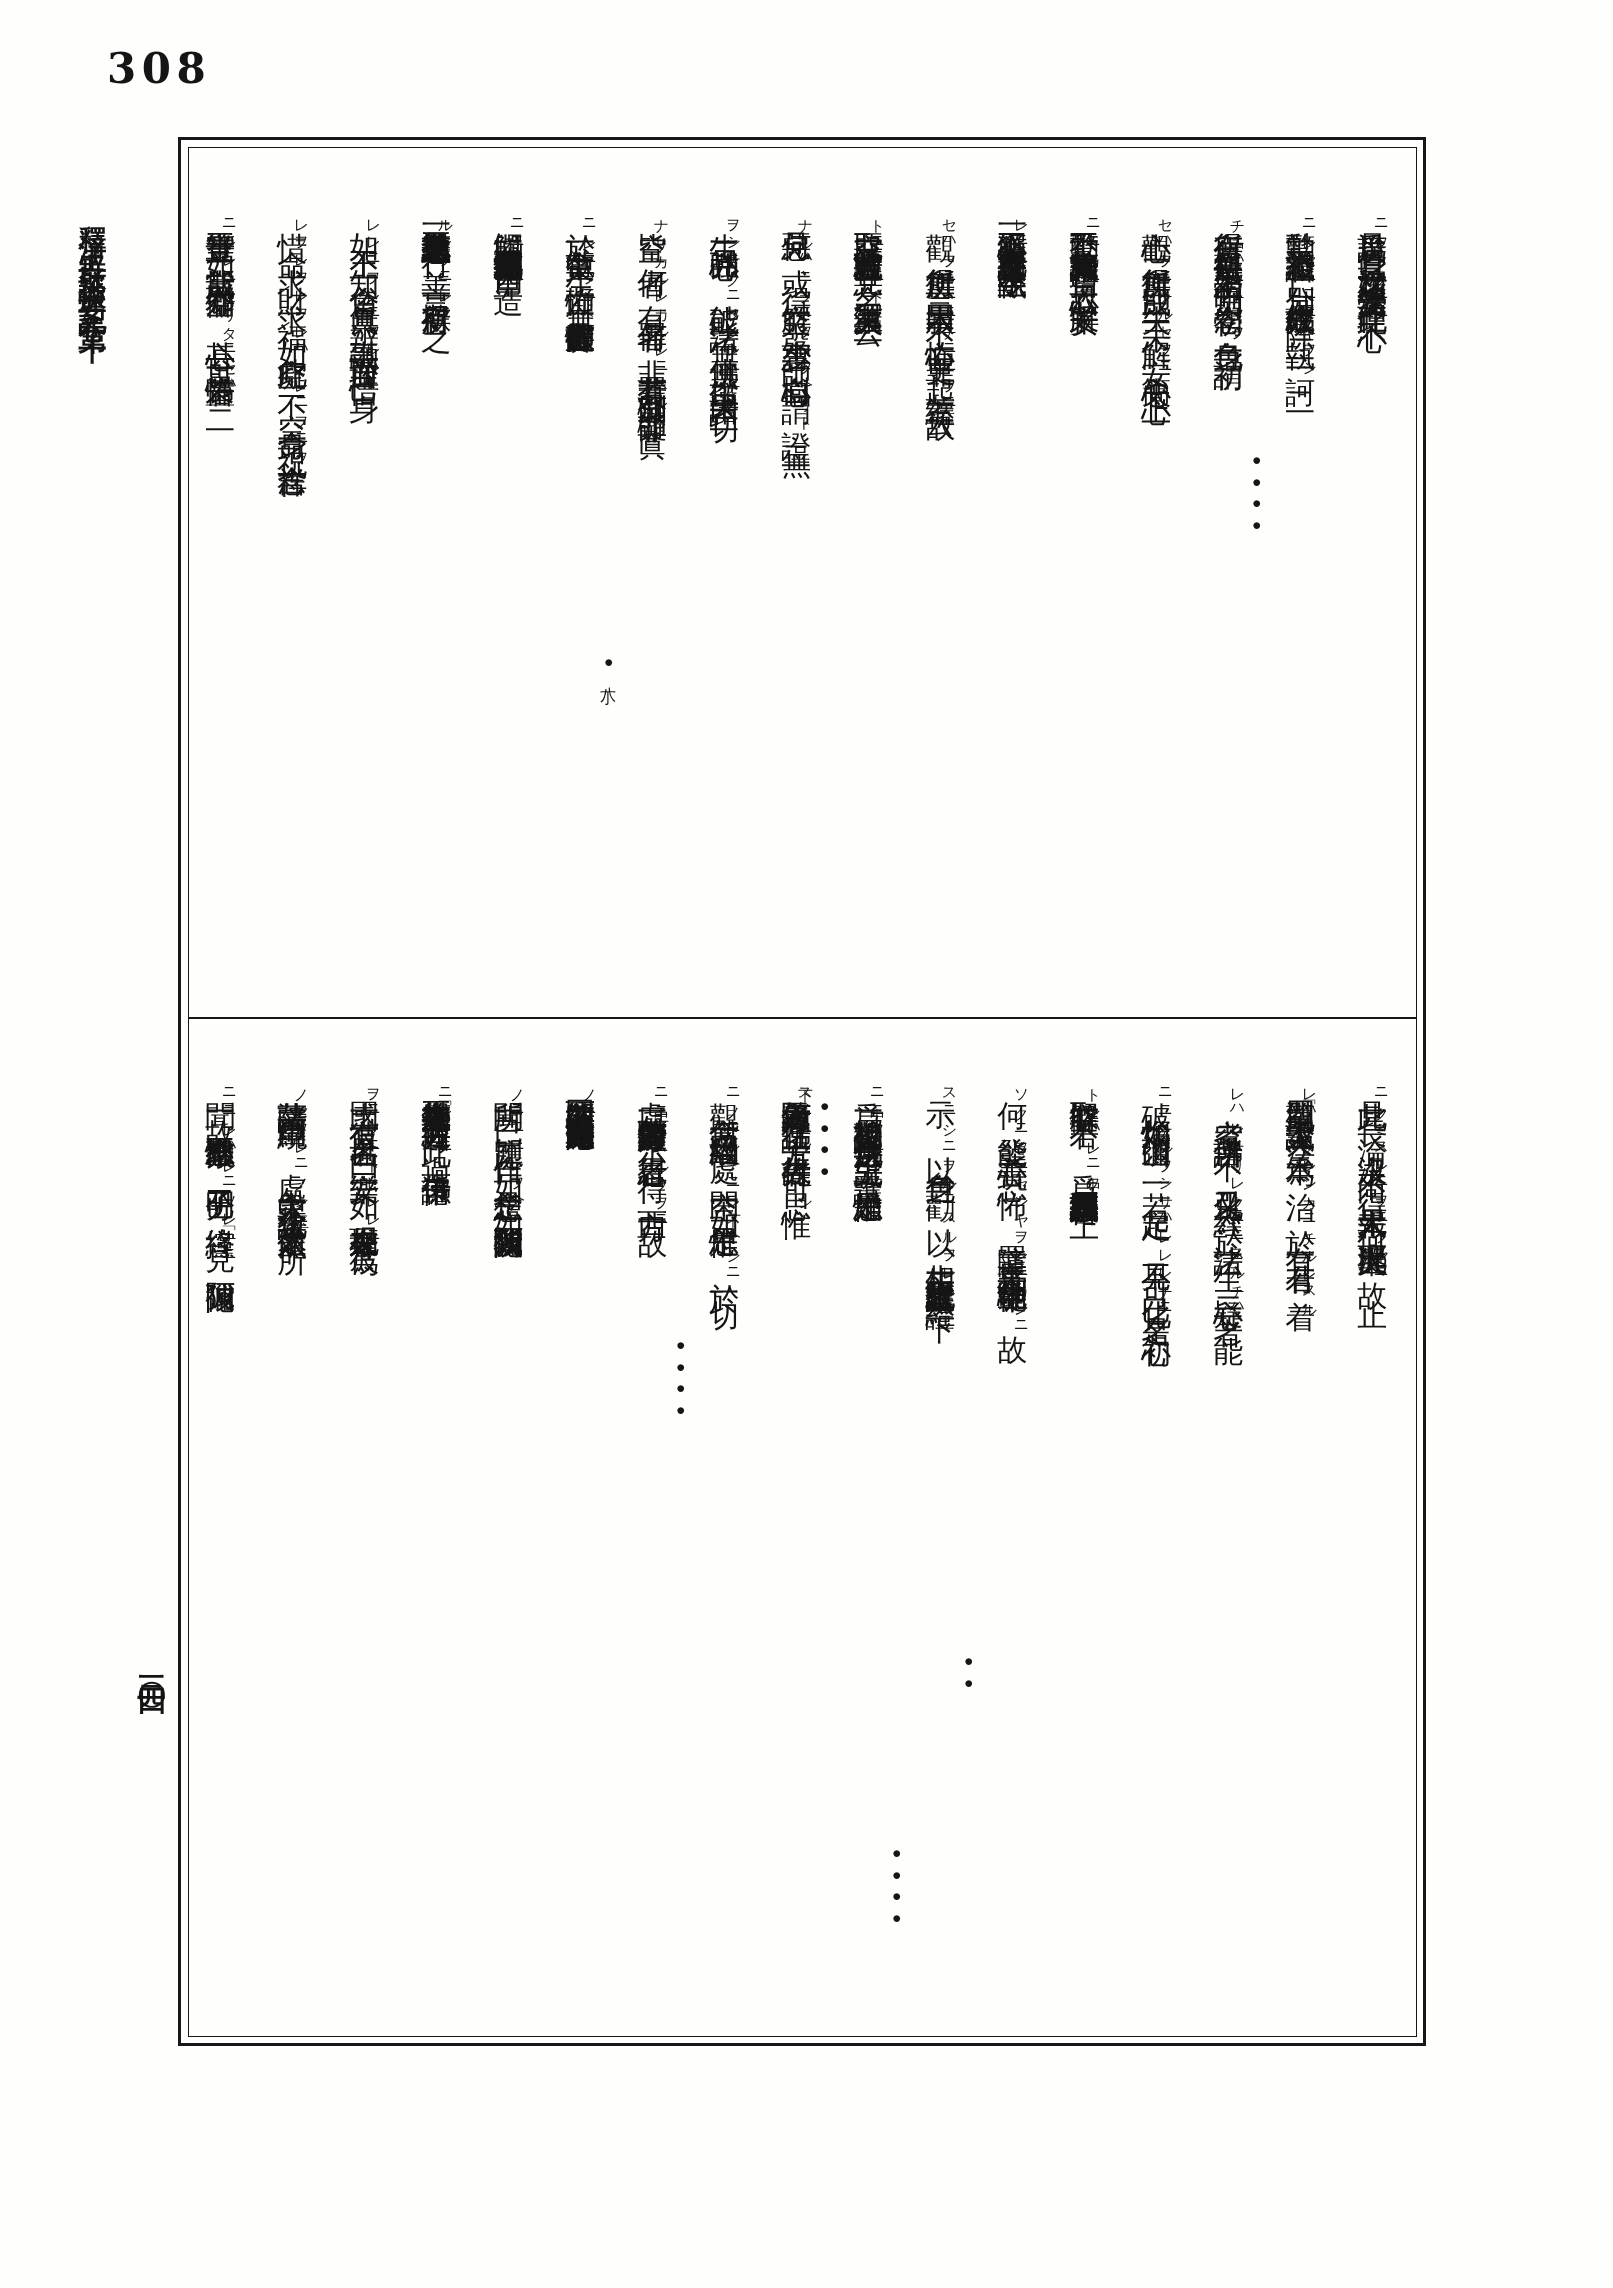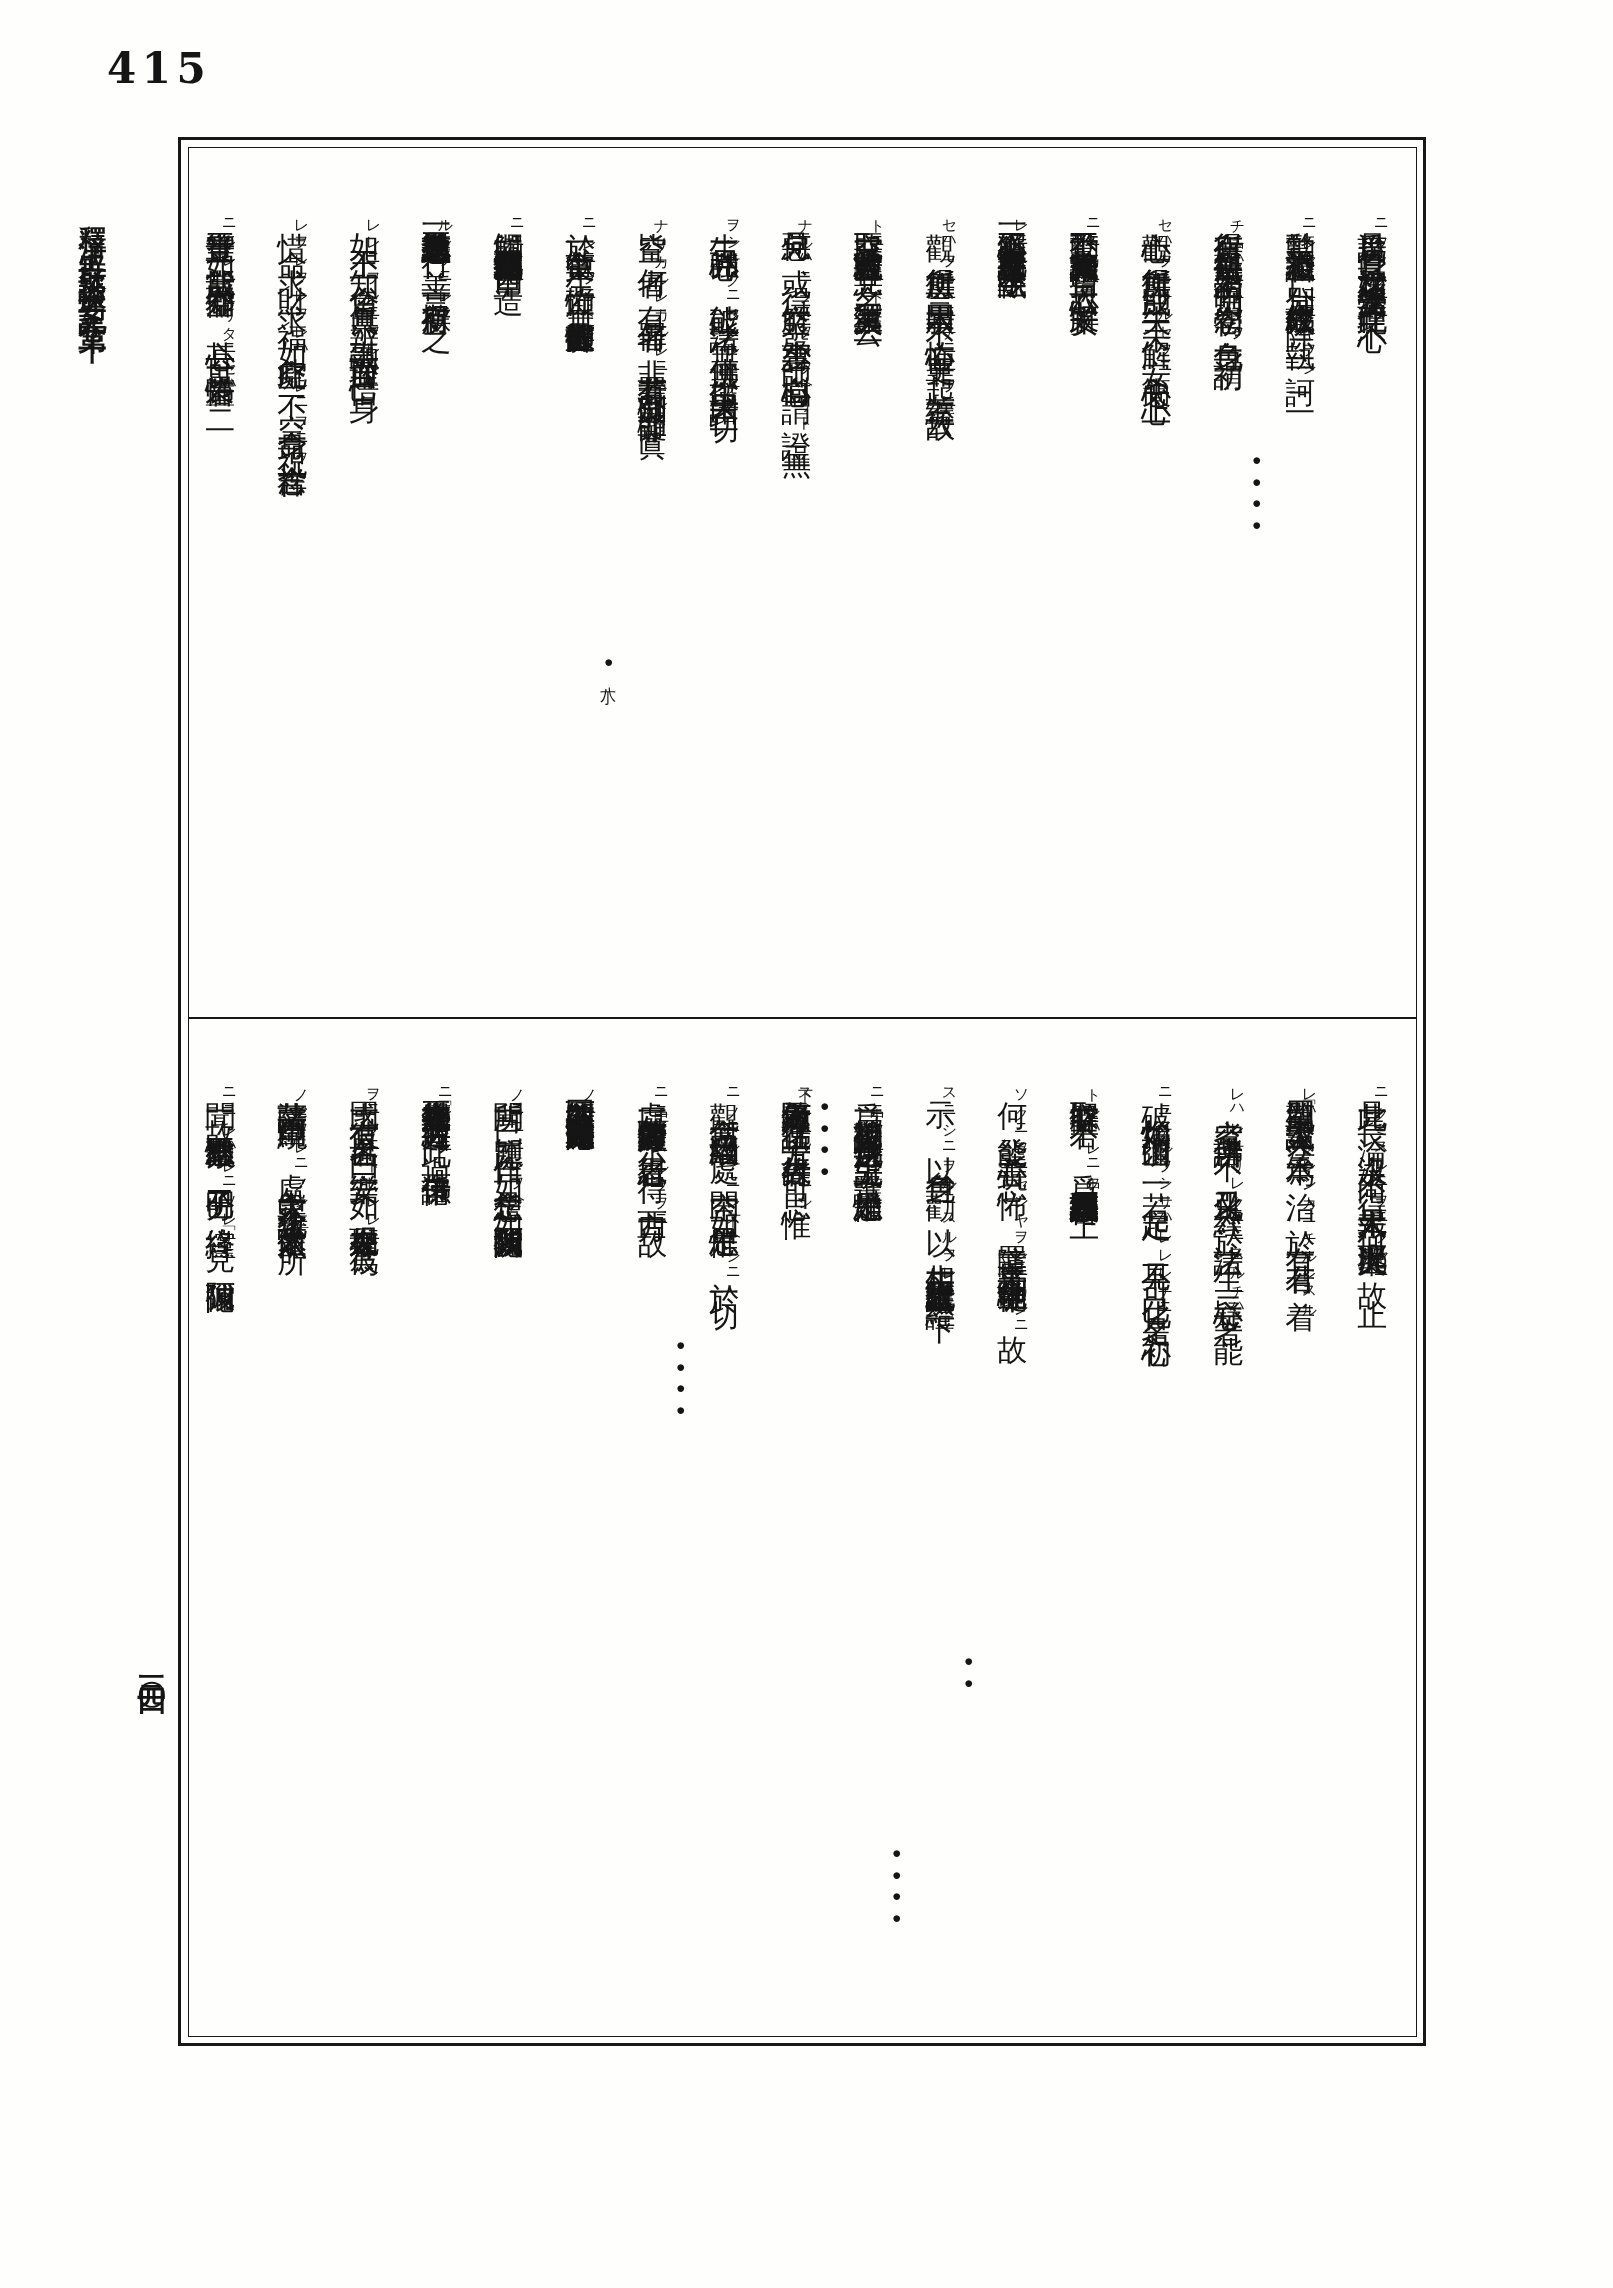--- a/index.html
+++ b/index.html
@@ -55,21 +55,21 @@
   .side{
     position:absolute;right:0px;
     writing-mode:vertical-rl;text-orientation:upright;
     font-size:15.7px;line-height:1;letter-spacing:4.6px;
   }
 </style>
 </head>
 <body>
 
 <div class="page-wrap">
-  <div class="page-number">415</div>
+  <div class="page-number">308</div>
   <div class="margin-title">釋淨土群疑論探要記卷第十</div>
   <div class="folio-number">三〇四</div>
 
   <div class="frame">
     <div class="frame-inner">
       <div class="block block-top">
           <div class="col">廣說是爲<span class="kn">ニ</span>眞身<span class="kn">ヲ</span>深妙之相<span class="kn">ト</span>一然深學士安<span class="kn">ク</span>住此理<span class="kn">ニ</span>一心不<span class="kn">ニ</span></div>
           <div class="col">驚動<span class="kn">ニ</span>一淺識着相不<span class="kn">レ</span>亡<span class="kn">セ</span>分別<span class="kn">ニ</span>故佛藏經介<span class="kn">ニ</span>除<span class="kn">ニ</span>二執<span class="kn">キヲ</span>一訶<span class="kn">シ</span>二</div>
           <div class="col">有所得<span class="kn">チ</span>二觀<span class="kn">中</span>無所得<span class="kn">チ</span>上若初學下<span class="kn">ハ</span>別明<span class="kn">ニ</span>初學念<span class="kn">チヲ</span>色身<span class="kn">ヲ</span>一謂初<span class="side" style="top: 30%;">●●●●</span></div>
           <div class="col">心士觀<span class="kn">セハ</span>無所得<span class="kn">ヲ</span>一卽成<span class="kn">ニ</span>二失<span class="kn">チ</span>一未<span class="kn">ル</span>解<span class="kn">セ</span>安<span class="kn">ヲ</span>心失簡<span class="kn">ニ</span>上心</div>

